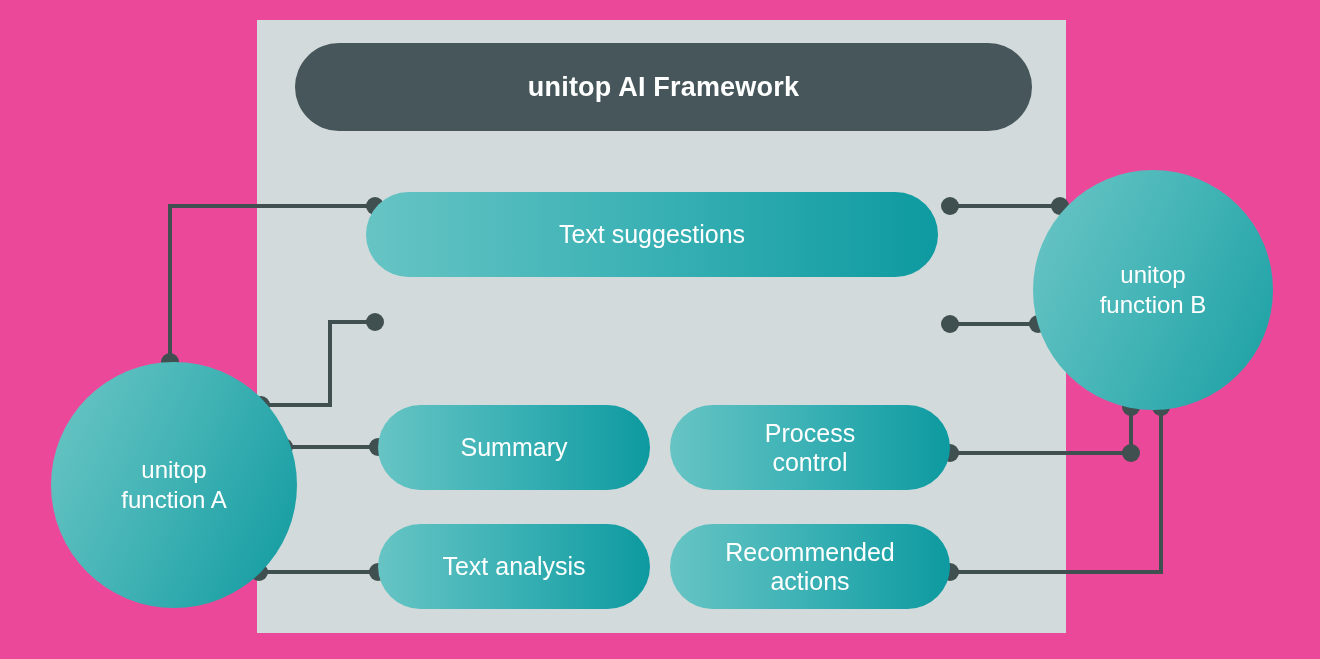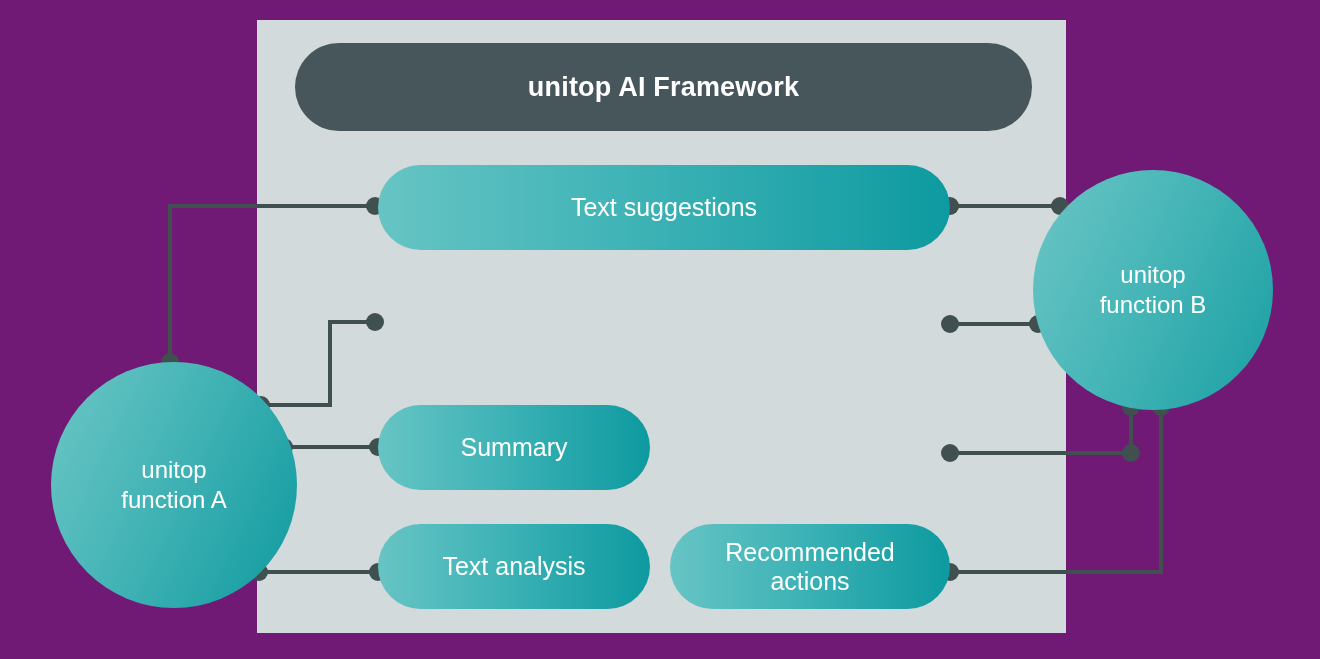--- a/index.html
+++ b/index.html
@@ -10,21 +10,21 @@
   body {
     width: 1320px;
     height: 659px;
     font-family: "Liberation Sans", sans-serif;
     overflow: hidden;
   }
   #stage {
     position: relative;
     width: 1320px;
     height: 659px;
-    background: #701a75;
+    background: #ec4899;
   }
   
   .panel {
     position: absolute;
     left: 257px;
     top: 20px;
     width: 809px;
     height: 613px;
     background: #d2dadb;
   }
@@ -68,21 +68,21 @@
     text-align: center;
   }
   .pill .pill-label {
     color: #ffffff;
     font-size: 25px;
     font-weight: normal;
     line-height: 1.15;
     padding: 0 20px;
     white-space: pre-line;
   }
-  .pill.wide  { left: 378px; width: 572px; height: 85px; }
+  .pill.wide  { left: 366px; width: 572px; height: 85px; margin-top: 27px; }
   .pill.halfL { left: 378px; width: 272px; height: 85px; }
   .pill.halfR { left: 670px; width: 280px; height: 85px; }
   .row1 { top: 165px; }
   .row2 { top: 283px; }
   .row3 { top: 405px; }
   .row4 { top: 524px; }
 
   
   .circle {
     position: absolute;
@@ -171,20 +171,24 @@
 
   <div class="pill wide row1">
     <span class="pill-label">Text suggestions</span>
   </div>
 
 
   <div class="pill halfL row3">
     <span class="pill-label">Summary</span>
   </div>
 
+  <div class="pill halfR row3">
+    <span class="pill-label">Process
+control</span>
+  </div>
 
   <div class="pill halfL row4">
     <span class="pill-label">Text analysis</span>
   </div>
 
   <div class="pill halfR row4">
     <span class="pill-label">Recommended
 actions</span>
   </div>
 

